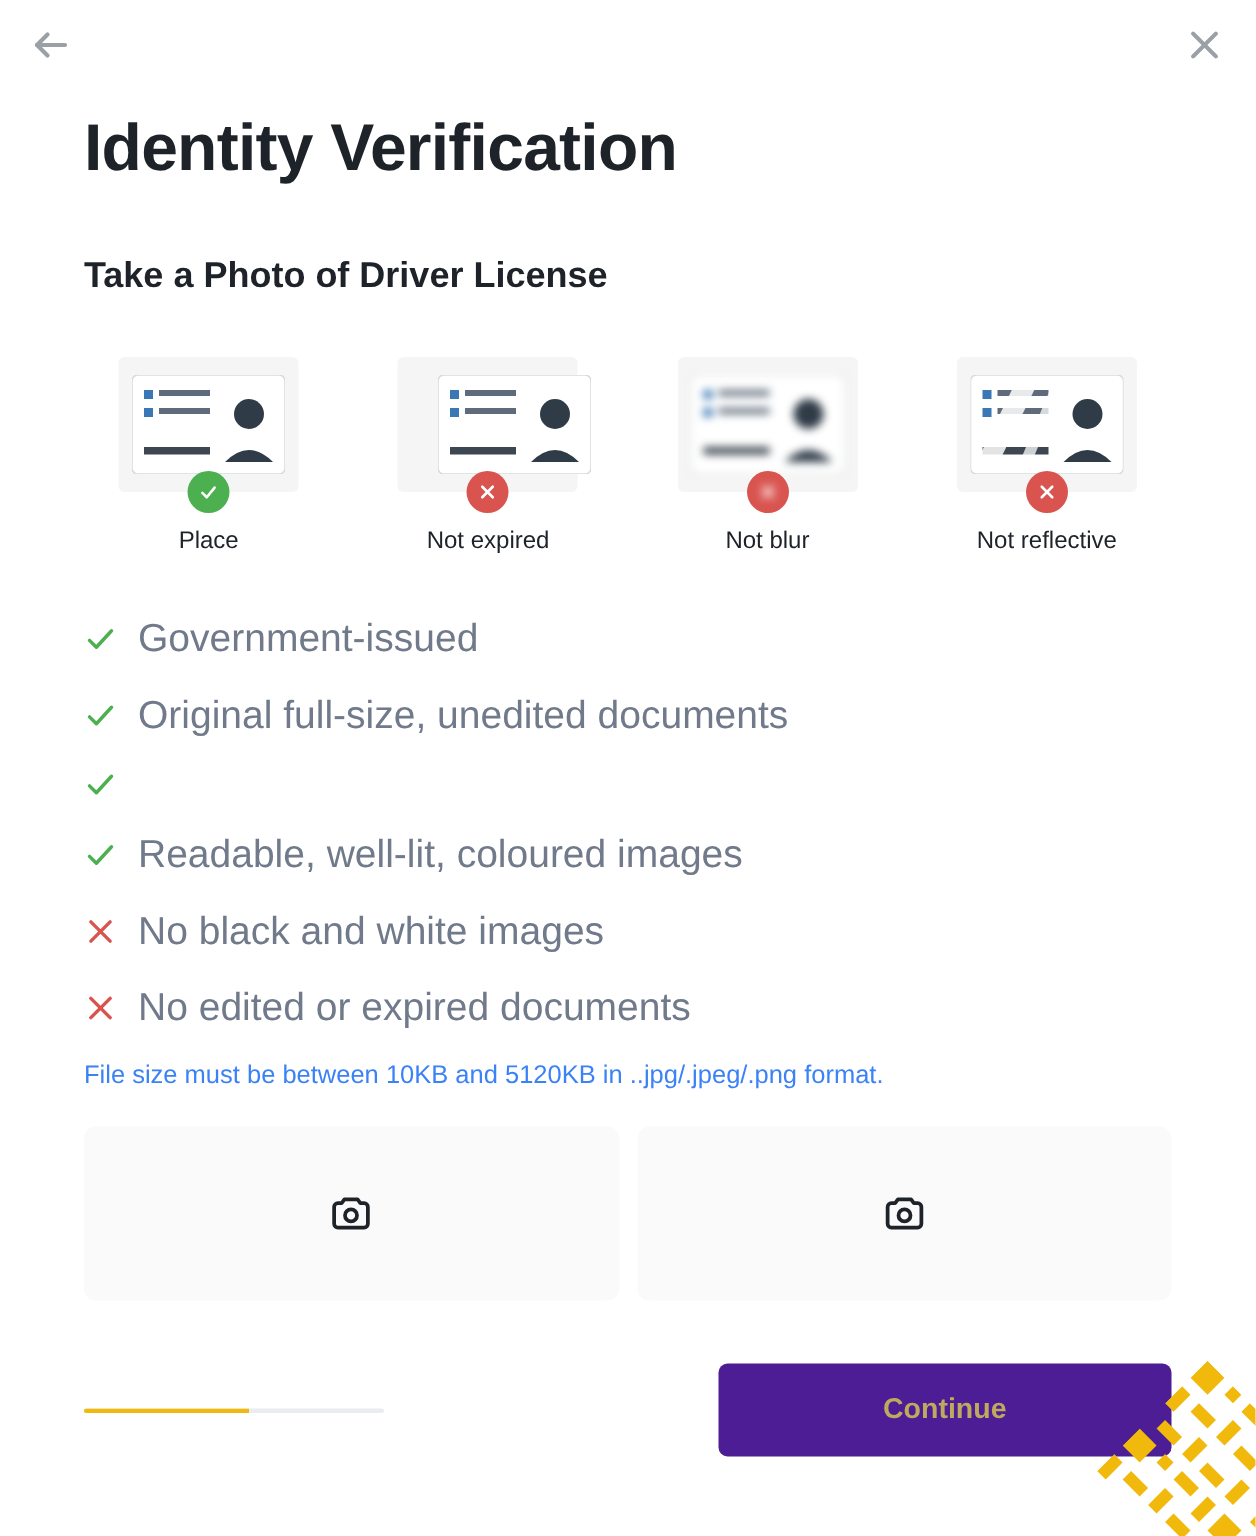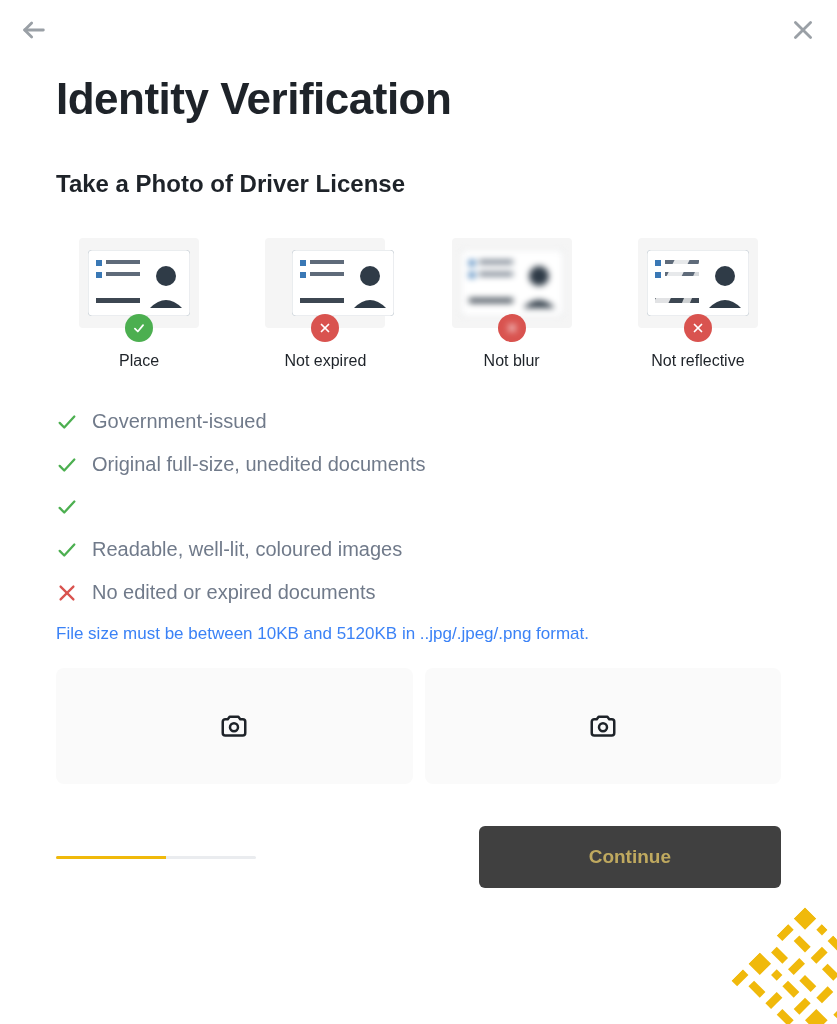--- a/index.html
+++ b/index.html
@@ -15,29 +15,29 @@
   .card-wrap { width: 120px; height: 90px; background: #f5f5f5; border-radius: 4px; display: flex; align-items: center; justify-content: center; position: relative; }
   .card-wrap.blur svg { filter: blur(3px); }
   .badge { position: absolute; bottom: -14px; width: 28px; height: 28px; border-radius: 50%; display: flex; align-items: center; justify-content: center; }
   .badge.ok { background: #4caf50; }
   .badge.bad { background: #d9534f; }
   .badge svg { width: 14px; height: 14px; }
   .example-label { margin-top: 24px; font-size: 16px; color: #1e2329; }
   .guidelines { margin-top: 40px; }
   .guideline { display: flex; align-items: center; gap: 14px; margin-bottom: 20px; }
   .guideline .g-icon { width: 22px; height: 22px; flex-shrink: 0; }
-  .guideline span.text { font-size: 20px; color: #707a8a; }
+  .guideline span.text { font-size: 26px; color: #707a8a; }
   .file-note { margin-top: 20px; font-size: 17px; color: #3b82f6; }
   .uploads { margin-top: 24px; display: flex; gap: 12px; }
   .upload-slot { flex: 1; height: 116px; background: #fafafa; border-radius: 8px; display: flex; align-items: center; justify-content: center; cursor: pointer; }
   .upload-slot svg { width: 30px; height: 30px; }
   .footer { margin-top: 42px; display: flex; align-items: center; justify-content: space-between; gap: 40px; padding-bottom: 30px; }
   .progress { width: 200px; height: 3px; background: #eaecef; border-radius: 2px; overflow: hidden; }
   .progress .bar { height: 100%; background: #f0b90b; width: 55%; }
-  .continue { background: #404040; color: #bfa95f; font-size: 19px; font-weight: 600; padding: 20px 110px; border-radius: 6px; cursor: pointer; border: none; }
+  .continue { background: #4c1d95; color: #bfa95f; font-size: 19px; font-weight: 600; padding: 20px 110px; border-radius: 6px; cursor: pointer; border: none; }
   .qr-decor { position: absolute; right: -28px; bottom: -28px; transform: rotate(45deg); }
 </style>
 </head>
 <body>
 
 <div class="topbar">
   <div class="icon-btn">
     <svg width="28" height="28" viewBox="0 0 24 24" fill="none" stroke="#9aa0a6" stroke-width="2.4" stroke-linecap="round" stroke-linejoin="round">
         <line x1="20" y1="12" x2="4" y2="12"></line>
         <polyline points="10 18 4 12 10 6"></polyline>
@@ -164,20 +164,27 @@
     <div class="guideline">
       <svg class="g-icon" viewBox="0 0 24 24" fill="none" stroke="#4caf50" stroke-width="2.5" stroke-linecap="round" stroke-linejoin="round">
           <polyline points="4 13 9 18 20 6"></polyline>
         </svg>
     </div>
     <div class="guideline">
       <svg class="g-icon" viewBox="0 0 24 24" fill="none" stroke="#4caf50" stroke-width="2.5" stroke-linecap="round" stroke-linejoin="round">
           <polyline points="4 13 9 18 20 6"></polyline>
         </svg>
       <span class="text">Readable, well-lit, coloured images</span>
+    </div>
+    <div class="guideline">
+      <svg class="g-icon" viewBox="0 0 24 24" fill="none" stroke="#d9534f" stroke-width="2.5" stroke-linecap="round">
+          <line x1="5" y1="5" x2="19" y2="19"></line>
+          <line x1="19" y1="5" x2="5" y2="19"></line>
+        </svg>
+      <span class="text">No black and white images</span>
     </div>
     <div class="guideline">
       <svg class="g-icon" viewBox="0 0 24 24" fill="none" stroke="#d9534f" stroke-width="2.5" stroke-linecap="round">
           <line x1="5" y1="5" x2="19" y2="19"></line>
           <line x1="19" y1="5" x2="5" y2="19"></line>
         </svg>
       <span class="text">No edited or expired documents</span>
     </div>
   </div>
 

